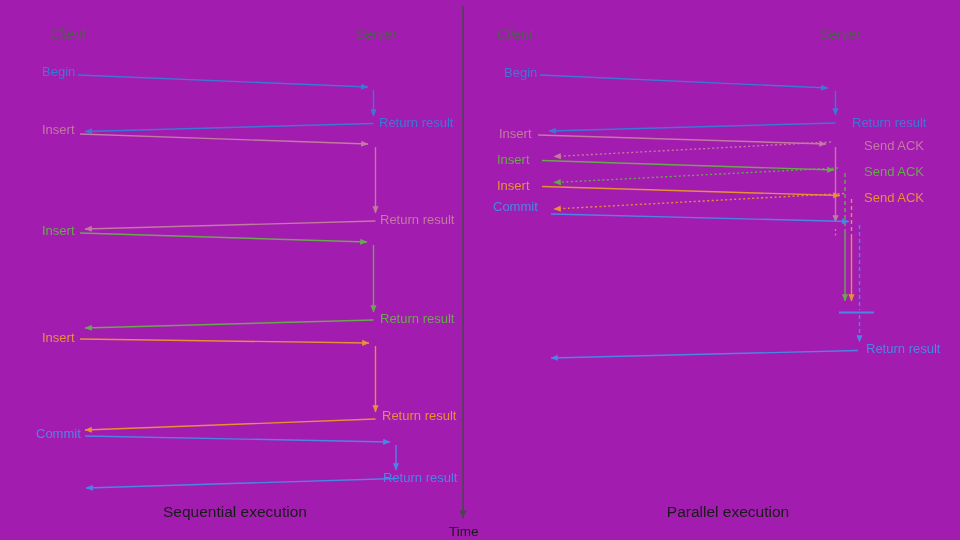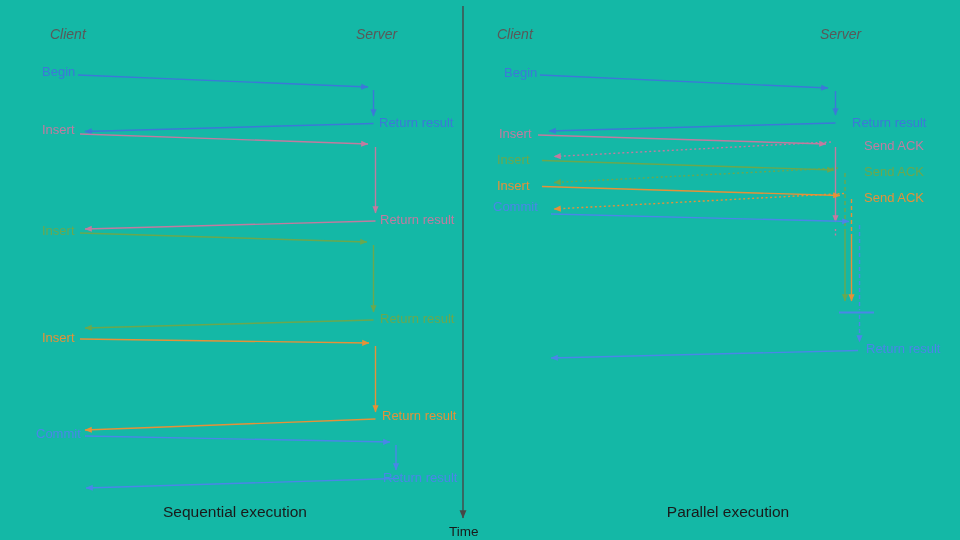--- a/index.html
+++ b/index.html
@@ -1,20 +1,20 @@
 <!DOCTYPE html>
 <html><head>
 <meta charset="utf-8">
 <style>
   html, body { margin: 0; padding: 0; background: #ffffff; }
   .canvas-wrap {
     position: relative;
     width: 960px;
     height: 540px;
-    background: #14b8a6;
+    background: #a21caf;
     overflow: hidden;
     font-family: "Liberation Sans", sans-serif;
   }
   svg text {
     font-family: "Liberation Sans", sans-serif;
     font-size: 13px;
   }
   svg text.lifeline-head {
     font-size: 14px;
     font-style: italic;

